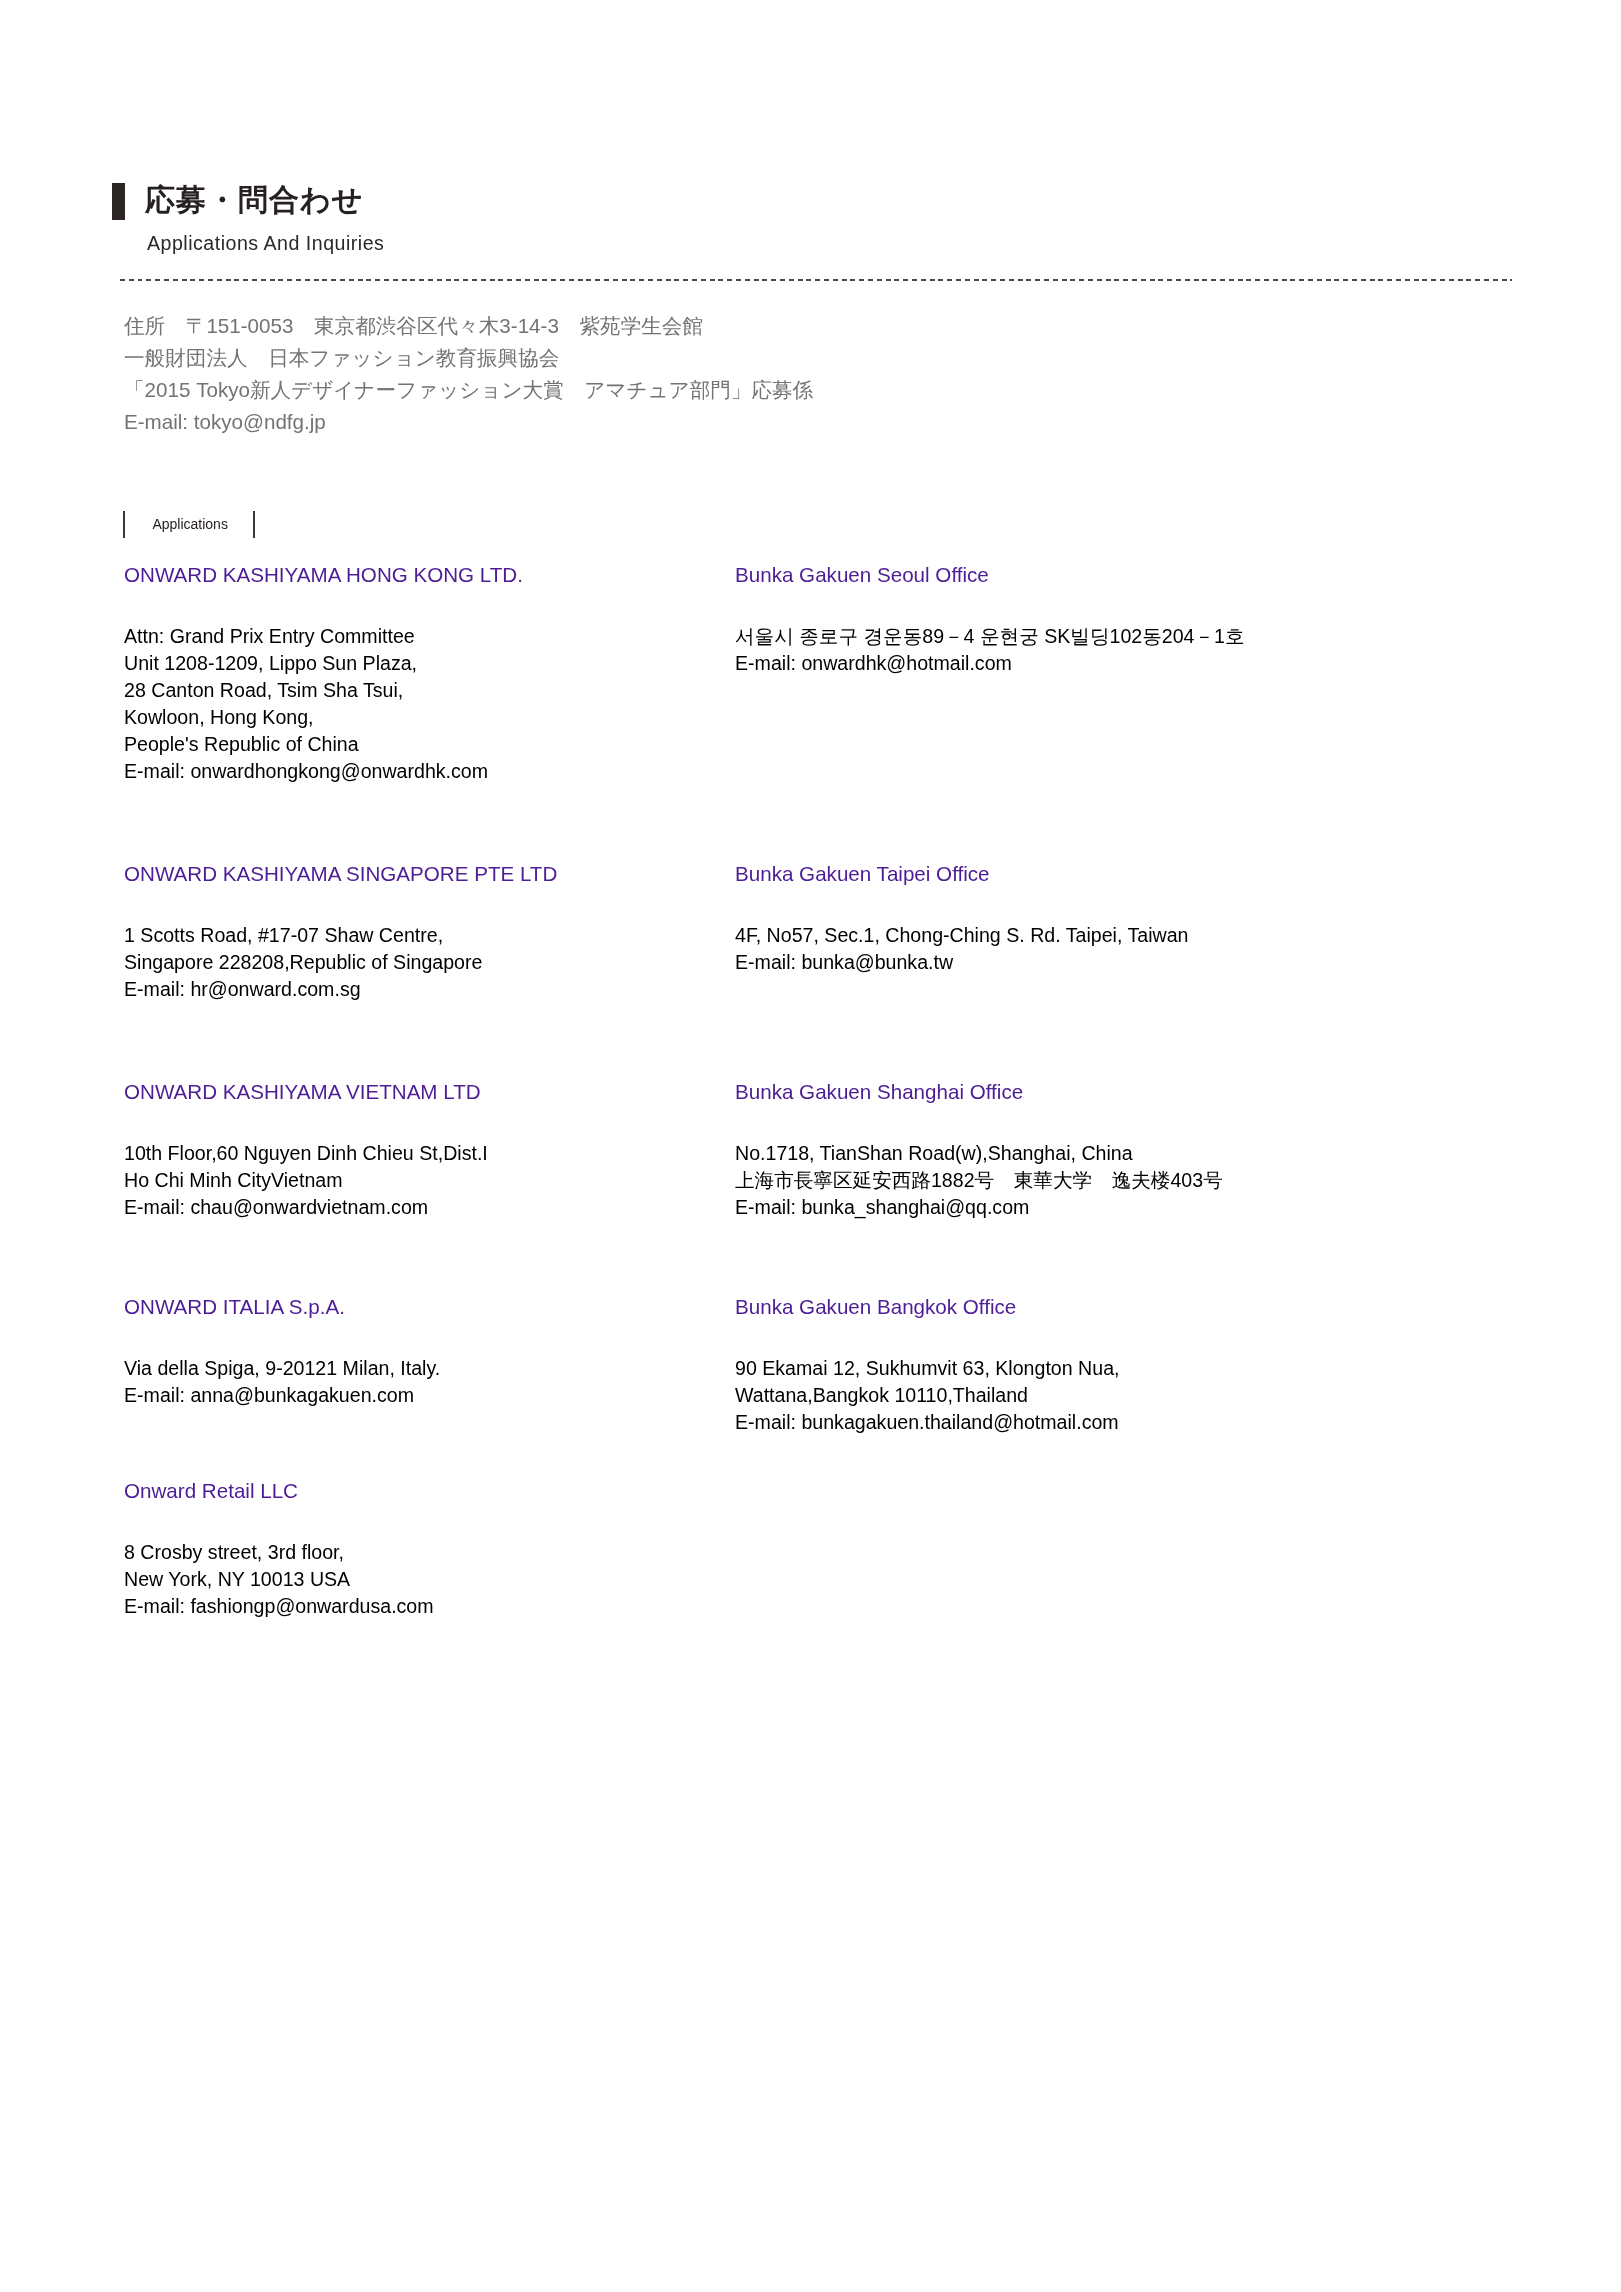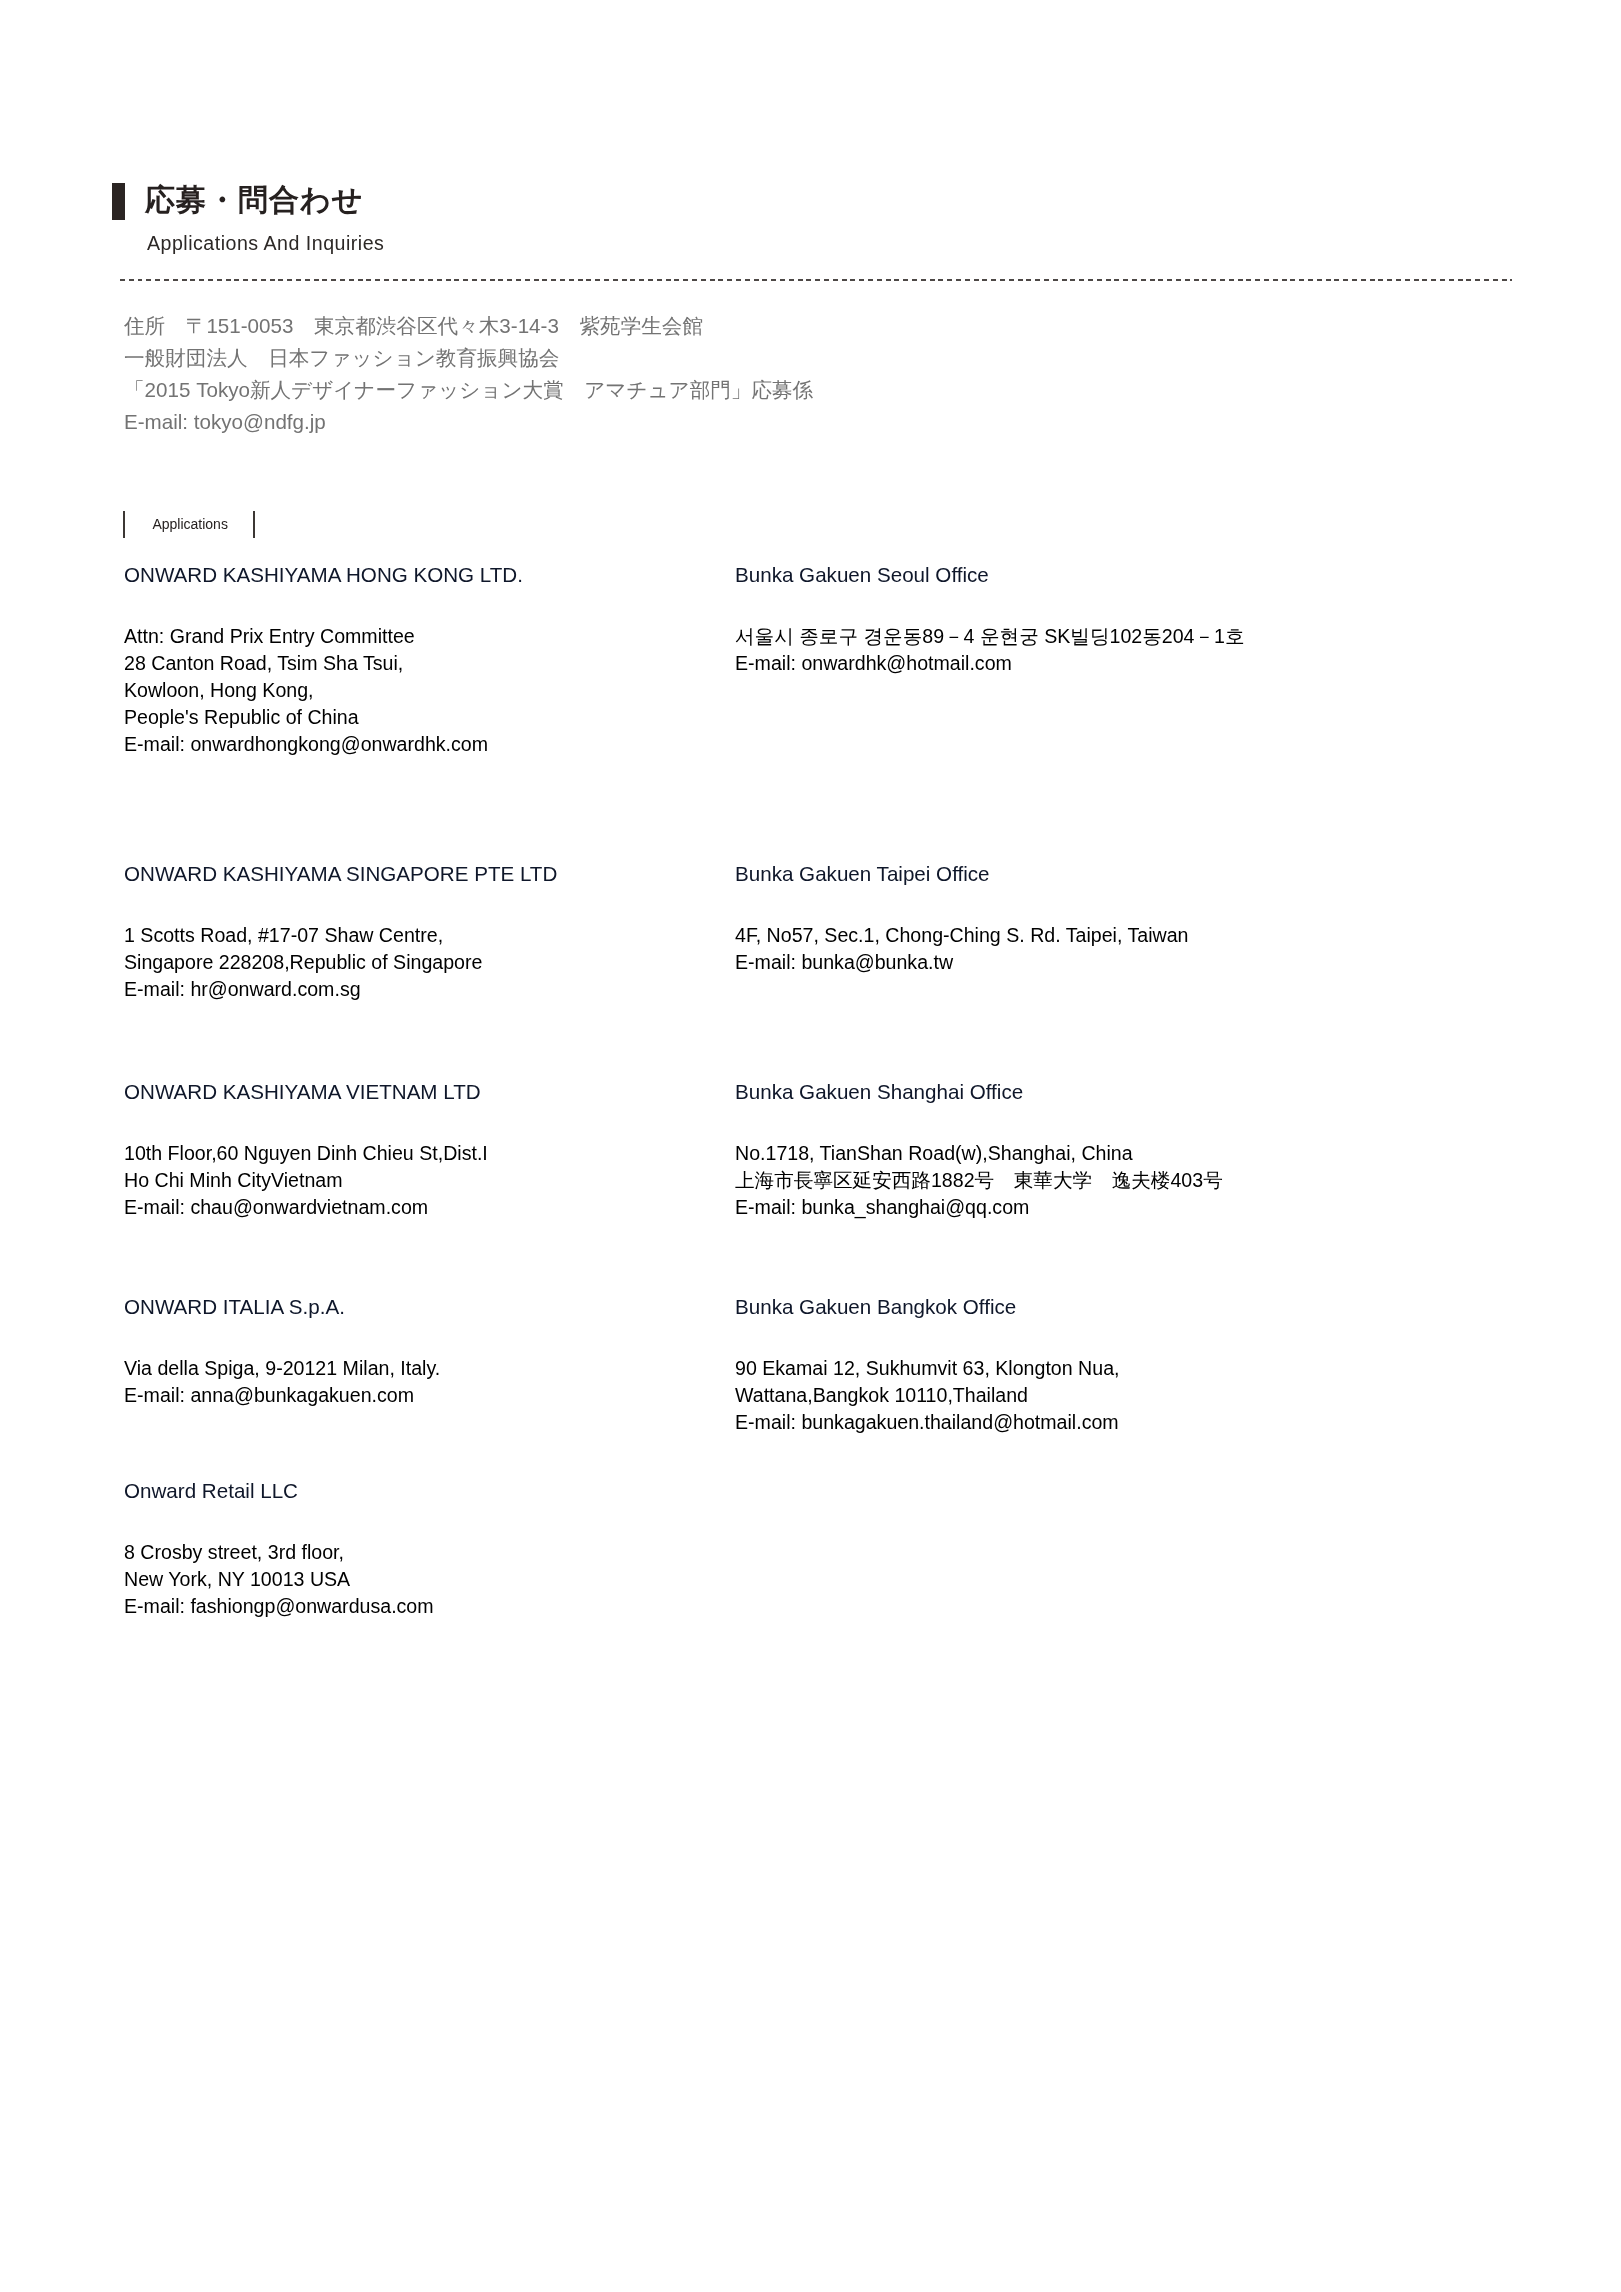--- a/index.html
+++ b/index.html
@@ -85,21 +85,21 @@
     position: absolute;
     left: 124px;
     width: 1383px;
     display: flex;
   }
   .office { width: 611px; }
   .office.right-col { width: 772px; }
   .office-name {
     font-size: 20.6px;
     line-height: 26.5px;
-    color: #0f172a;
+    color: #4c1d95;
   }
   .office-addr {
     margin-top: 34px;
     font-size: 19.6px;
     line-height: 27px;
     color: #000000;
   }
   .office-addr .addr-line { white-space: pre; }
 
   .row-1 { top: 562px; }
@@ -138,20 +138,21 @@
     <span class="vbar"></span>
     <span class="label-text">Applications</span>
     <span class="vbar"></span>
   </div>
 
   <div class="office-row row-1">
     <div class="office left-col">
       <div class="office-name">ONWARD KASHIYAMA HONG KONG LTD.</div>
       <div class="office-addr">
           <div class="addr-line">Attn: Grand Prix Entry Committee</div>
+          <div class="addr-line">Unit 1208-1209, Lippo Sun Plaza,</div>
           <div class="addr-line">28 Canton Road, Tsim Sha Tsui,</div>
           <div class="addr-line">Kowloon, Hong Kong,</div>
           <div class="addr-line">People's Republic of China</div>
           <div class="addr-line">E-mail: onwardhongkong@onwardhk.com</div>
         </div>
     </div>
     <div class="office right-col">
       <div class="office-name">Bunka Gakuen Seoul Office</div>
       <div class="office-addr">
           <div class="addr-line">서울시 종로구 경운동89－4 운현궁 SK빌딩102동204－1호</div>

